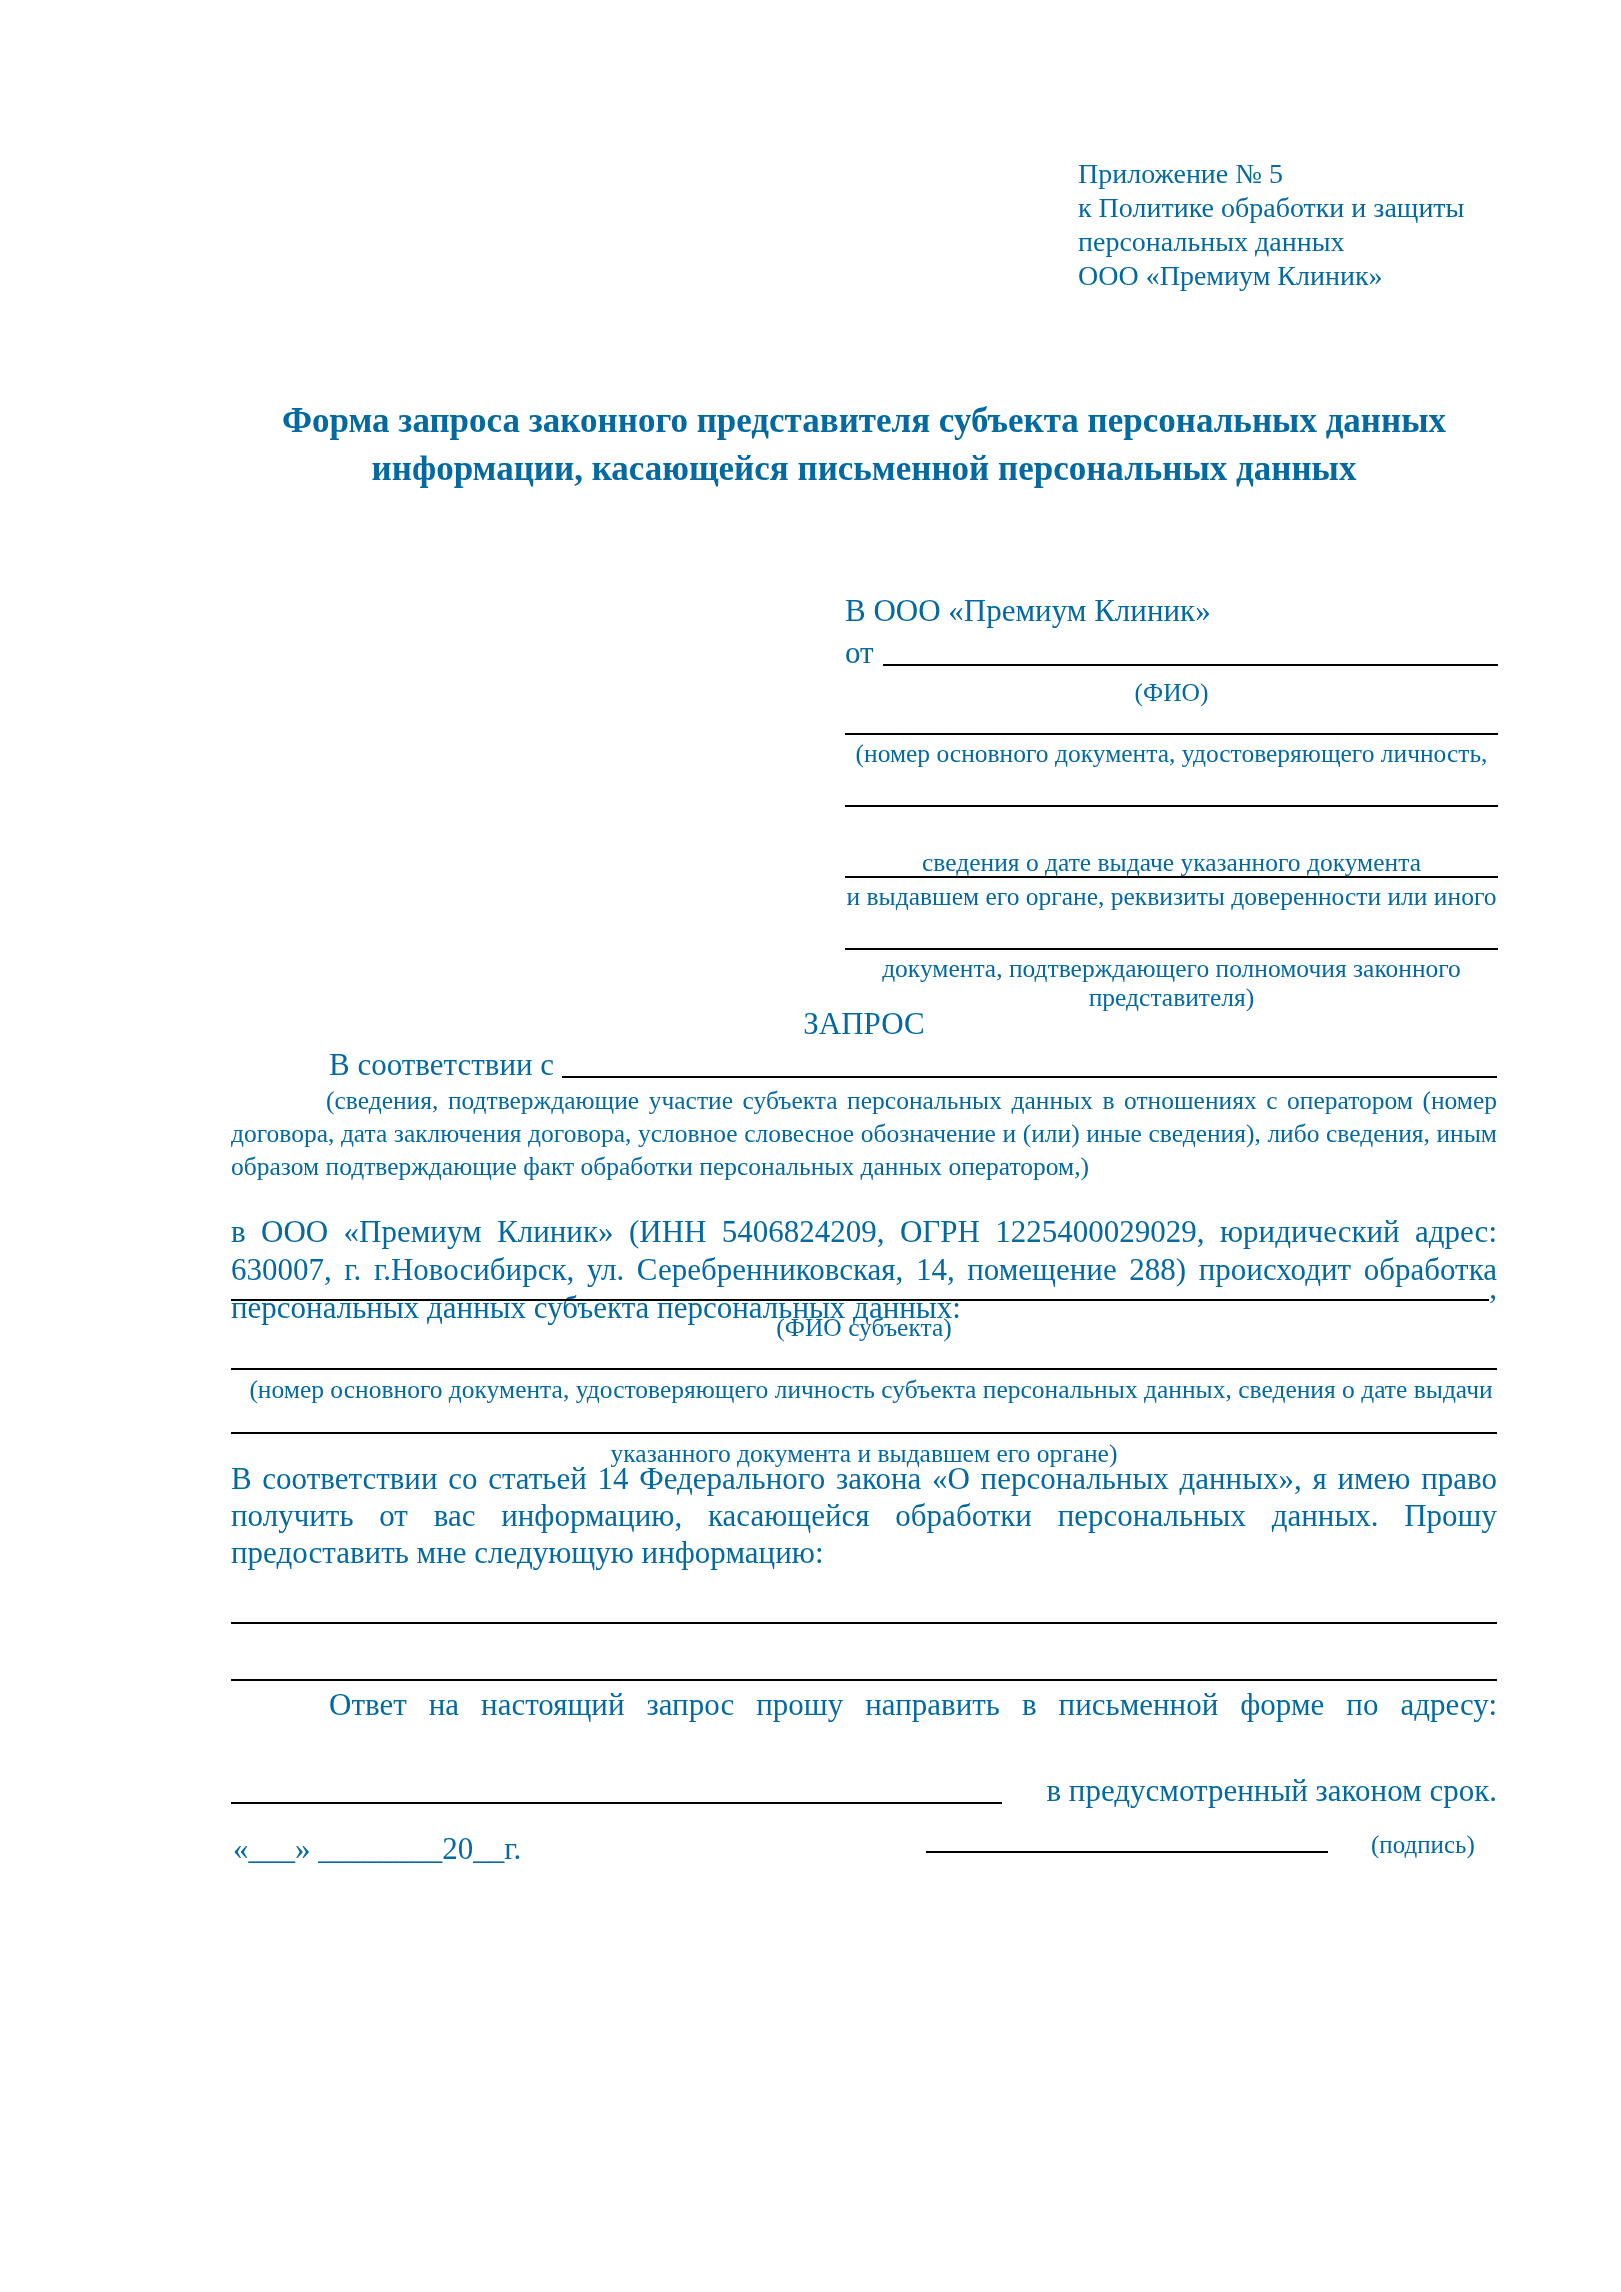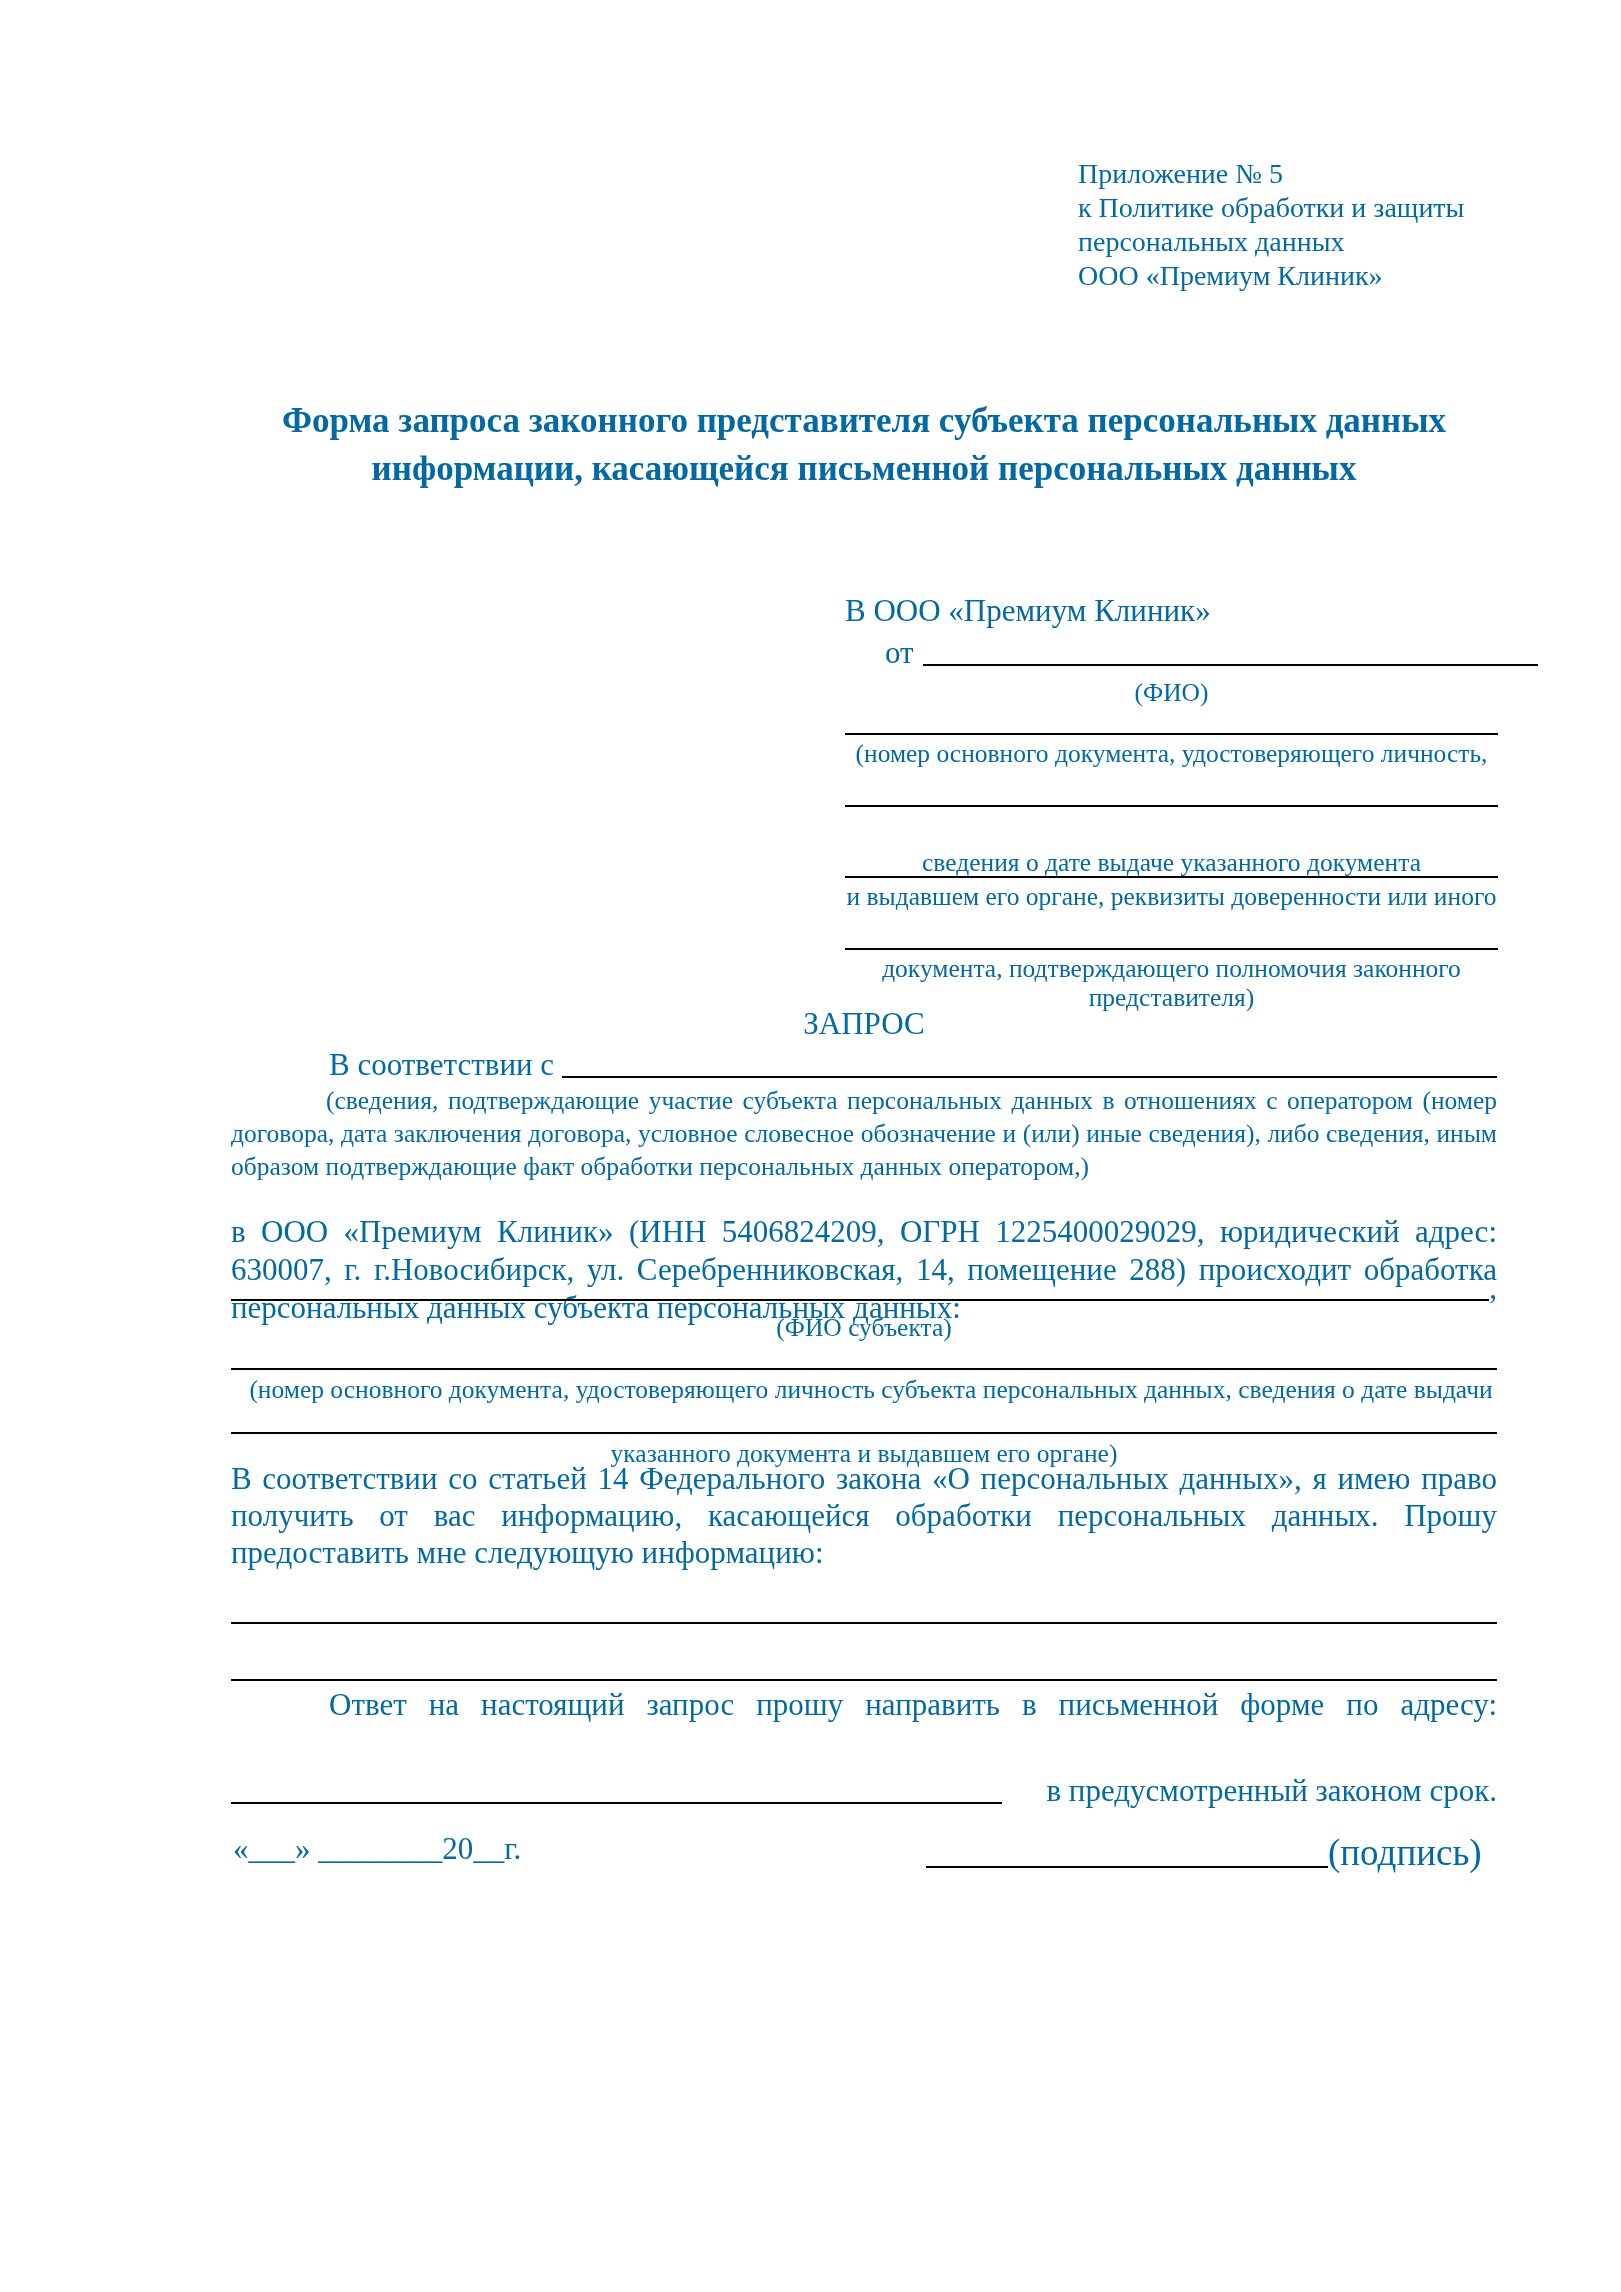--- a/index.html
+++ b/index.html
@@ -21,21 +21,21 @@
   }
 
   
   .title {
     left: 231px; top: 397px; width: 1266px;
     font-size: 35px; font-weight: bold; text-align: center; line-height: 48px;
   }
 
   
   .addr-to   { left: 845px; top: 593px; font-size: 31px; }
-  .addr-from { left: 845px; top: 635px; width: 653px; display: flex; font-size: 31px; margin-left: 40px; }
+  .addr-from { left: 845px; top: 635px; width: 653px; display: flex; font-size: 31px; }
   .addr-from .from-label { white-space: nowrap; padding-right: 9.8px; }
 
   .fill-line { flex: 1 1 auto; border-bottom: 2px solid #000; margin-bottom: 4.9px; }
 
   .cap { font-size: 25.5px; line-height: 29px; text-align: center; }
   .cap-fio      { left: 845px; top: 678px;  width: 653px; }
   .cap-a1       { left: 845px; top: 739px;  width: 653px; }
   .cap-a2       { left: 845px; top: 848px;  width: 653px; }
   .cap-a3       { left: 845px; top: 882px;  width: 653px; }
   .cap-a4       { left: 845px; top: 954px;  width: 653px; }
@@ -86,21 +86,21 @@
   .par-answer {
     left: 231px; top: 1687px; width: 1266px;
     font-size: 31px; text-align: justify; text-align-last: justify; text-indent: 98px;
   }
 
   .answer-row { left: 231px; top: 1773px; width: 1266px; display: flex; font-size: 31px; gap: 44px; }
   .answer-row .tail { white-space: nowrap; }
 
   
   .date-text { left: 233px; top: 1831px; font-size: 31px; }
-  .sig-row   { left: 926px; top: 1831px; display: flex; font-size: 37px; }
+  .sig-row   { left: 926px; top: 1831px; display: flex; font-size: 25px; gap: 43px; }
   .sig-line  { width: 402px; border-bottom: 2px solid #000; margin-bottom: 5.9px; }
   .sig-row .sig-cap { white-space: nowrap; }
 </style>
 </head>
 <body>
 
 <div class="page">
 
   <div class="abs header-block">
     <div>Приложение № 5</div>

